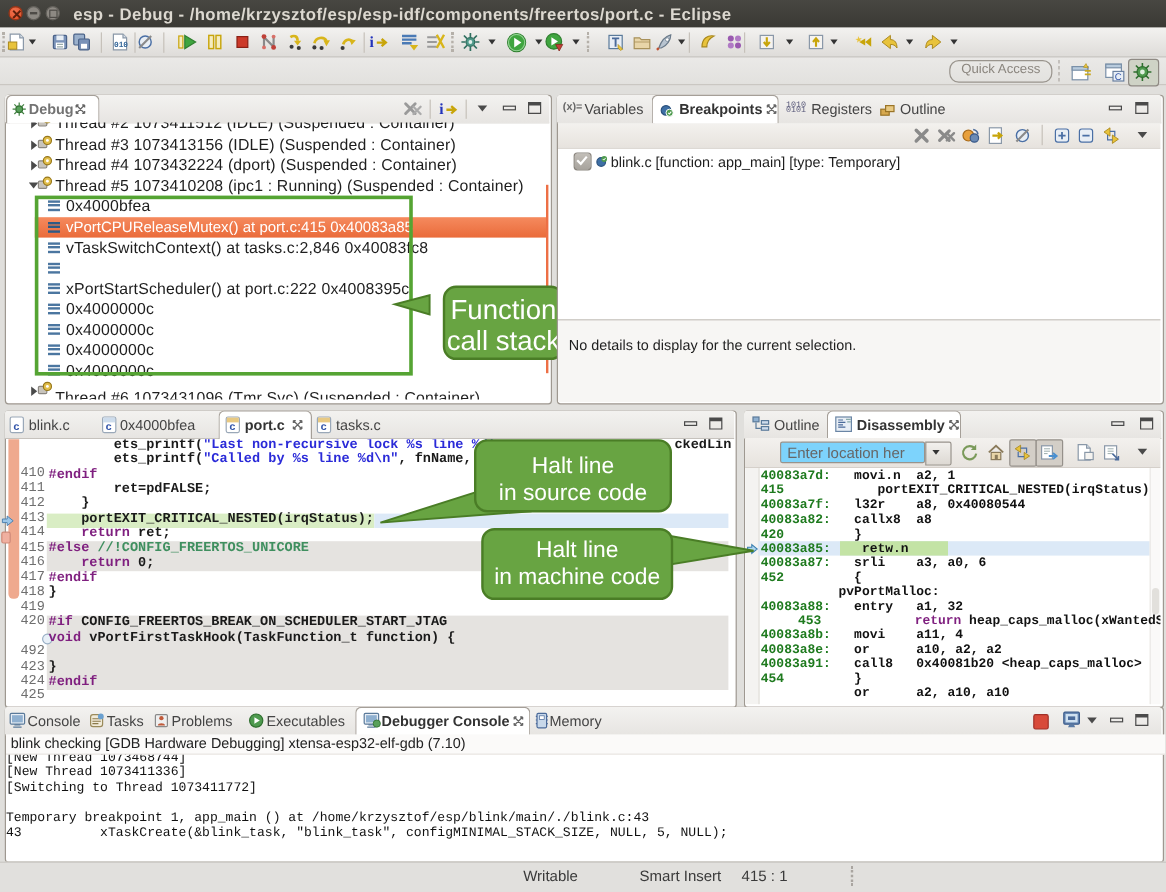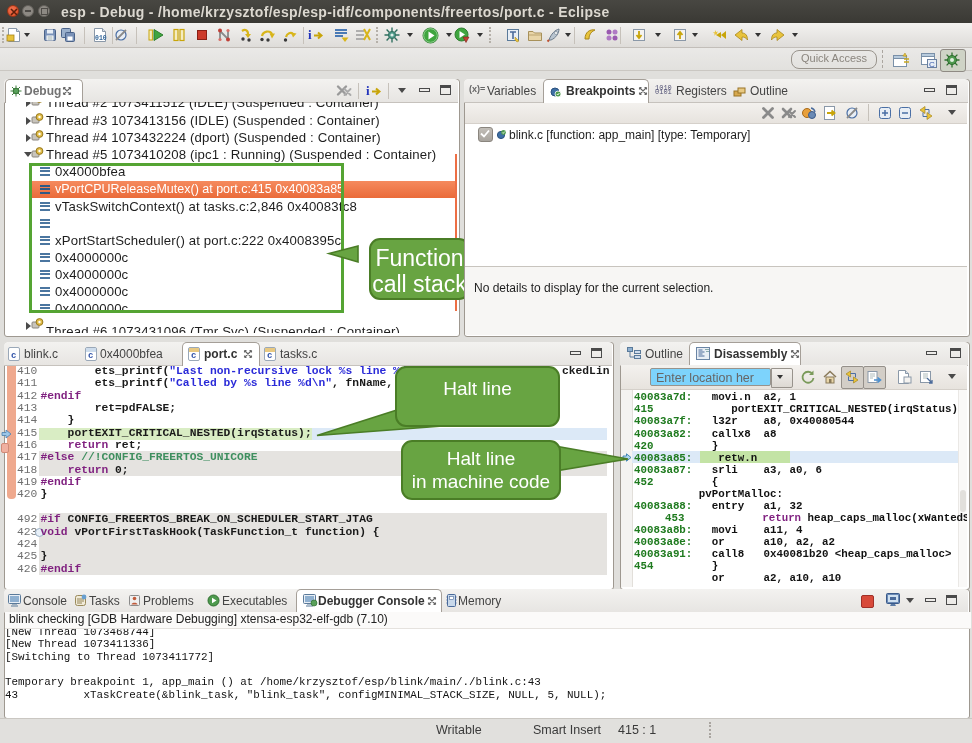--- a/index.html
+++ b/index.html
@@ -22,21 +22,21 @@
 .vmenu{position:absolute;width:0;height:0;border-left:4px solid transparent;border-right:4px solid transparent;border-top:5px solid #4a4a4a;}
 .sep{position:absolute;width:1px;background:#C6C1BA;}
 .dd{position:absolute;width:0;height:0;border-left:3.5px solid transparent;border-right:3.5px solid transparent;border-top:4px solid #333;}
 .treerow{position:absolute;left:0;width:100%;height:17px;font-size:13.2px;color:#1e1e1e;white-space:nowrap;letter-spacing:0.15px;}
 .tri-r{position:absolute;width:0;height:0;border-top:4px solid transparent;border-bottom:4px solid transparent;border-left:5px solid #4a4a4a;}
 .tri-d{position:absolute;width:0;height:0;border-left:4px solid transparent;border-right:4px solid transparent;border-top:5px solid #4a4a4a;}
 .frameicon{position:absolute;width:10px;height:10px;}
 .frameicon i{position:absolute;left:0;width:10px;height:2px;background:#4B76A0;}
 .green-annot{position:absolute;background:#68A442;color:#fff;font-size:19px;line-height:23px;text-align:center;border-radius:11px;border:2px solid #4A7D26;box-sizing:border-box;}
 .cl{position:absolute;left:0;width:100%;height:12.4px;font-family:"Liberation Mono",monospace;font-weight:bold;font-size:11.3px;line-height:12.4px;white-space:pre;color:#1a1a1a;}
-.cl .ln{position:absolute;left:12px;color:#6f6f6f;font-weight:normal;}
+.cl .ln{position:absolute;left:12px;color:#6f6f6f;font-weight:normal;margin-top:24px;}
 .cl .ct{position:absolute;left:35.5px;}
 .kw{color:#7F1F7F;font-style:normal;}
 .str{color:#2A2AD8;font-style:normal;}
 .cmt{color:#3F8F5F;font-style:normal;}
 .dl{position:absolute;left:13px;height:12.1px;font-family:"Liberation Mono",monospace;font-weight:bold;font-size:10.8px;line-height:12.1px;white-space:pre;color:#111;}
 .ga{color:#1E7A1E;}
 .consl{position:absolute;left:0px;font-family:"Liberation Mono",monospace;font-size:10.9px;line-height:12.7px;white-space:pre;color:#111;}
 svg{position:absolute;overflow:visible;}
 </style>
 </head>
@@ -685,20 +685,21 @@
 <div class="abs" style="left:436px;top:723px;font-size:12.5px;color:#3a3a3a;">Writable</div>
 <div class="abs" style="left:533px;top:723px;font-size:12.5px;color:#3a3a3a;">Smart Insert</div>
 <div class="abs" style="left:618px;top:723px;font-size:12.5px;color:#3a3a3a;">415 : 1</div>
 <div class="abs" style="left:709px;top:722px;height:16px;border-left:2px dotted #A9A5A0;"></div>
 
 <svg style="left:317px;top:404px" width="125" height="33">
     <polygon points="83,5 0,31.5 126,22" fill="#68A442" stroke="#4A7D26" stroke-width="1.6"></polygon>
   </svg>
 <div class="green-annot" style="left:395px;top:366px;width:165px;height:61px;">
     <div style="margin-top:9px;">Halt line</div>
+    <div>in source code</div>
   </div>
 <svg style="left:555px;top:444px" width="74" height="29">
     <polygon points="0,2 73,15 0,27" fill="#68A442" stroke="#4A7D26" stroke-width="1.6"></polygon>
   </svg>
 <div class="green-annot" style="left:401px;top:440px;width:160px;height:60px;">
     <div style="margin-top:5px;">Halt line</div>
     <div>in machine code</div>
   </div>
 
 </body></html>

